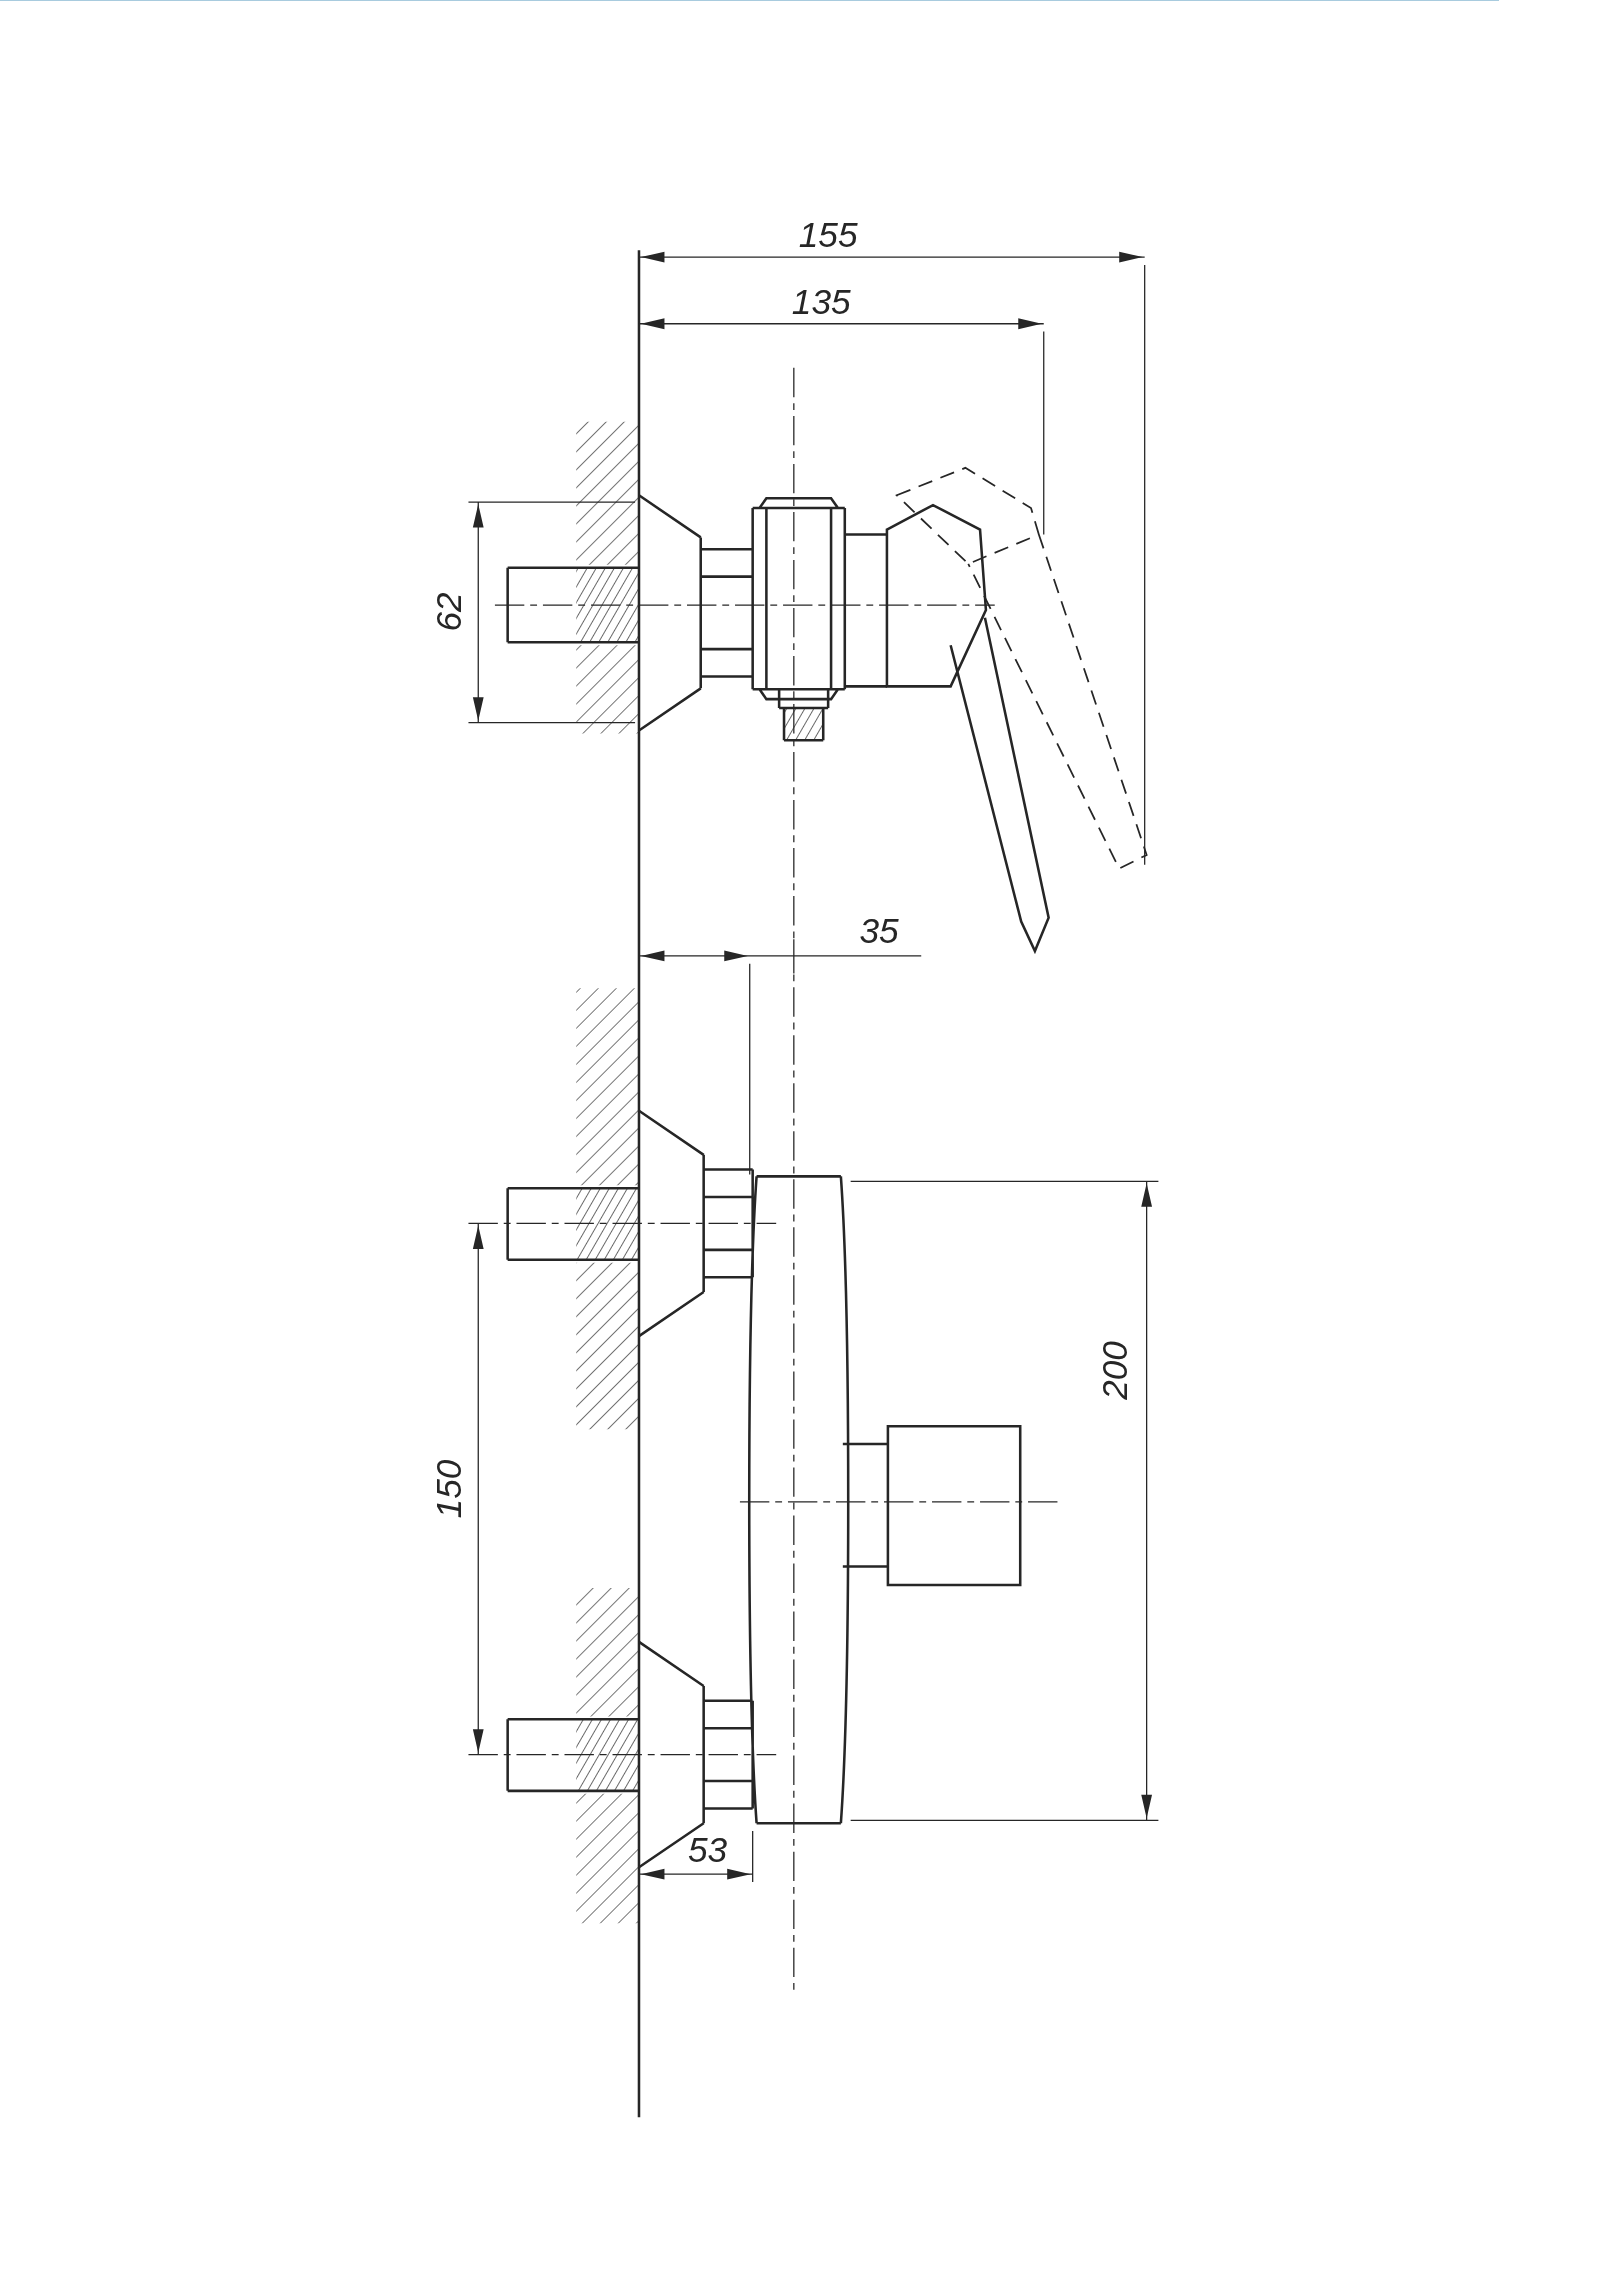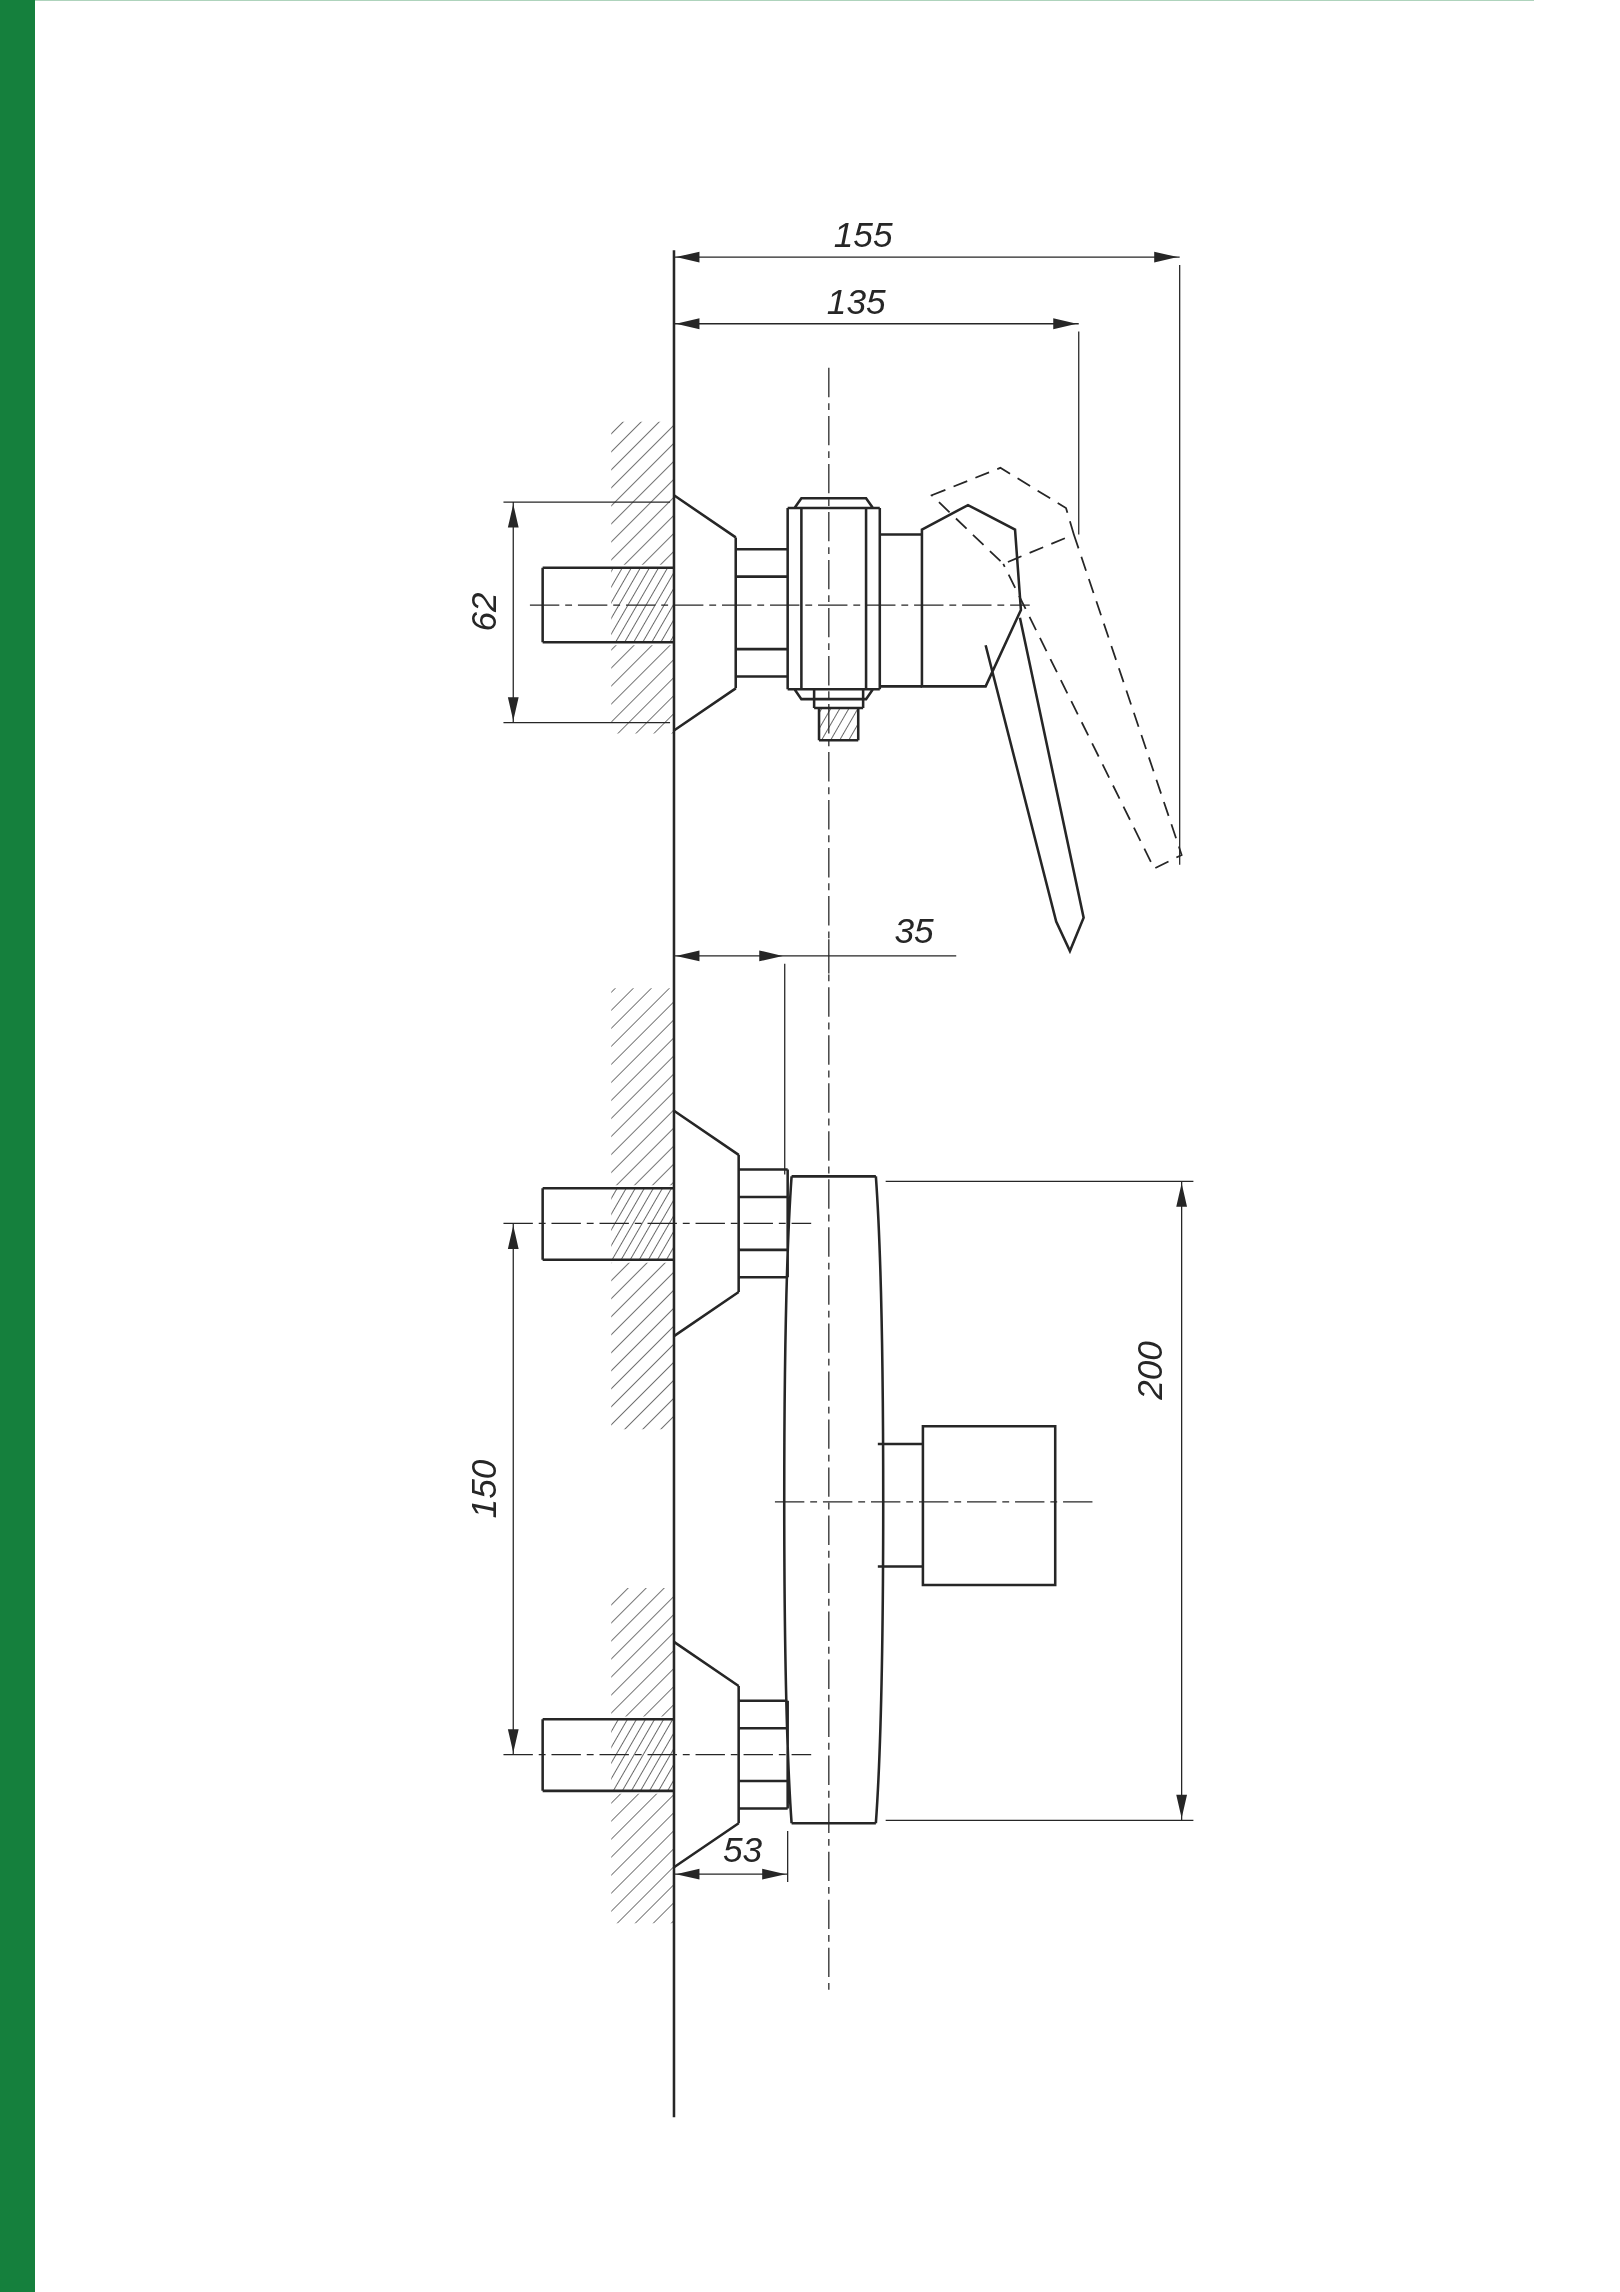--- a/index.html
+++ b/index.html
@@ -4,23 +4,22 @@
 <style>
   html, body {
     margin: 0;
     padding: 0;
     background: #ffffff;
     font-family: "Liberation Sans", sans-serif;
   }
   .sheet {
     width: 1499px;
     height: 2293px;
-    background: #15803d;
+    background: #0369a1;
     position: relative;
-    padding-left: 35px;
   }
   svg { display: block; }
   text.dim {
     font-family: "Liberation Sans", sans-serif;
     font-style: italic;
     font-size: 36px;
     fill: #262626;
   }
 </style>
 </head>

